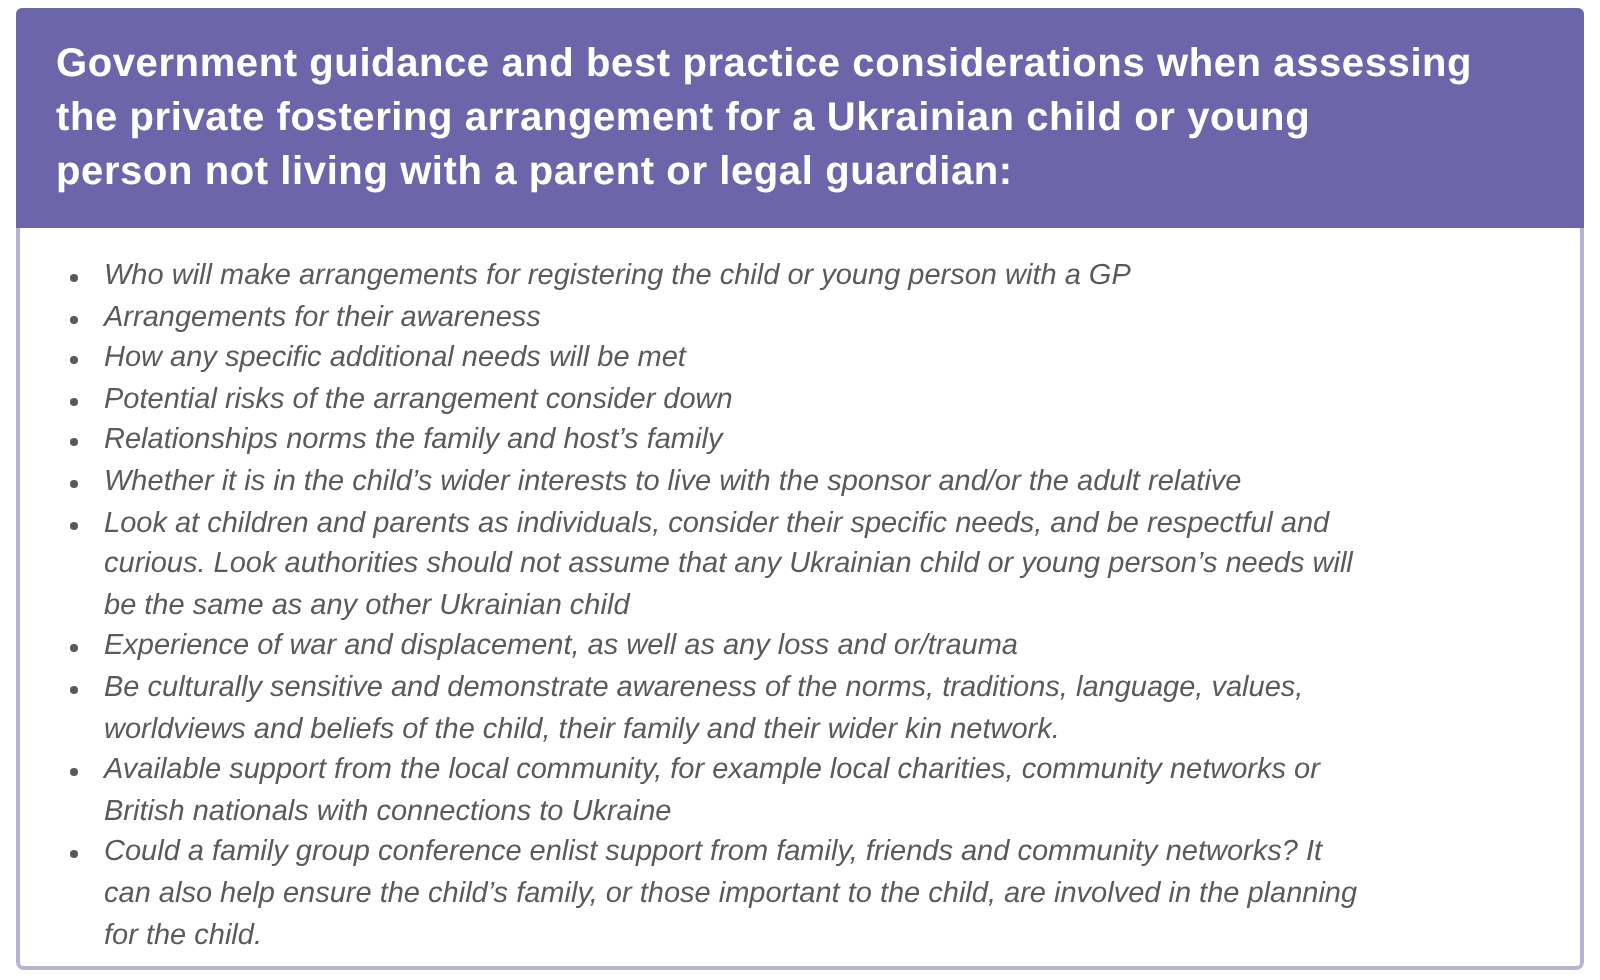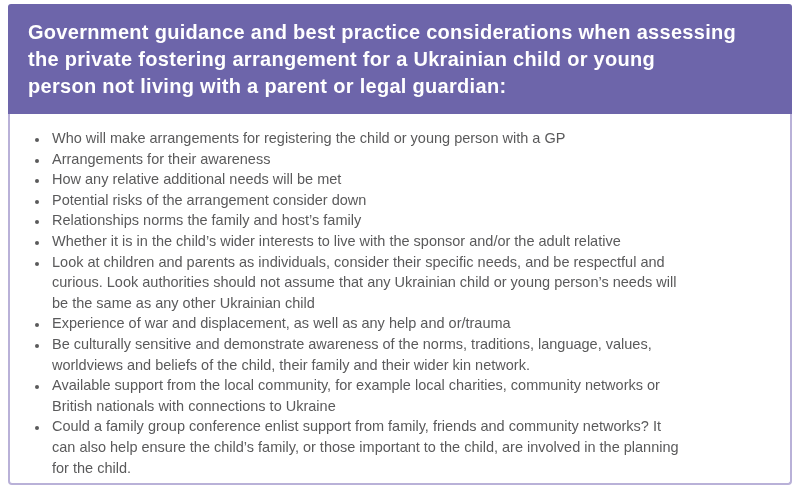--- a/index.html
+++ b/index.html
@@ -34,20 +34,21 @@
     white-space: pre-line;
   }
   .card-body {
     background: #ffffff;
     border: 2px solid #b9b1d8;
     border-top: none;
     border-radius: 0 0 4px 4px;
     height: 371px;
     padding: 14px 24px 12px 20px;
     overflow: hidden;
+    font-style: italic;
   }
   .guidance-list {
     margin: 0;
     padding: 0 0 0 19px;
     list-style: disc outside;
     color: #5a5a5b;
     font-size: 14.5px;
     line-height: 20.6px;
   }
   .guidance-list li {
@@ -66,28 +67,28 @@
 <div class="card">
   <div class="card-header">
     <h1 class="title">Government guidance and best practice considerations when assessing
 the private fostering arrangement for a Ukrainian child or young
 person not living with a parent or legal guardian:</h1>
   </div>
   <div class="card-body">
     <ul class="guidance-list">
       <li>Who will make arrangements for registering the child or young person with a GP</li>
       <li>Arrangements for their awareness</li>
-      <li>How any relative additional needs will be met</li>
+      <li>How any specific additional needs will be met</li>
       <li>Potential risks of the arrangement consider down</li>
       <li>Relationships norms the family and host’s family</li>
       <li>Whether it is in the child’s wider interests to live with the sponsor and/or the adult relative</li>
       <li>Look at children and parents as individuals, consider their specific needs, and be respectful and
 curious. Look authorities should not assume that any Ukrainian child or young person’s needs will
 be the same as any other Ukrainian child</li>
-      <li>Experience of war and displacement, as well as any help and or/trauma</li>
+      <li>Experience of war and displacement, as well as any loss and or/trauma</li>
       <li>Be culturally sensitive and demonstrate awareness of the norms, traditions, language, values,
 worldviews and beliefs of the child, their family and their wider kin network.</li>
       <li>Available support from the local community, for example local charities, community networks or
 British nationals with connections to Ukraine</li>
       <li>Could a family group conference enlist support from family, friends and community networks? It
 can also help ensure the child’s family, or those important to the child, are involved in the planning
 for the child.</li>
     </ul>
   </div>
 </div>

